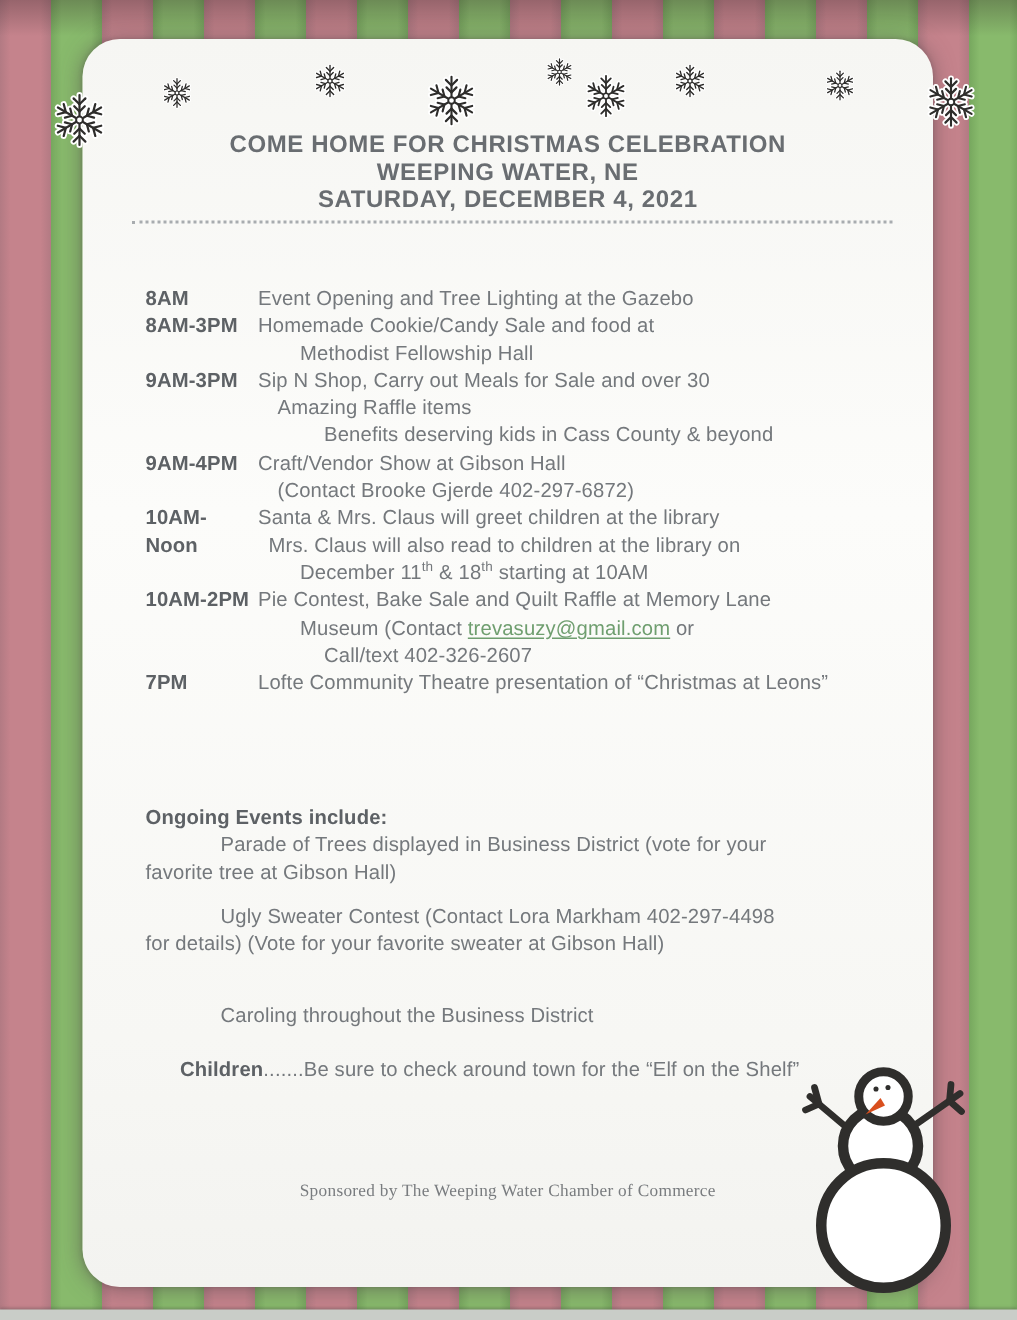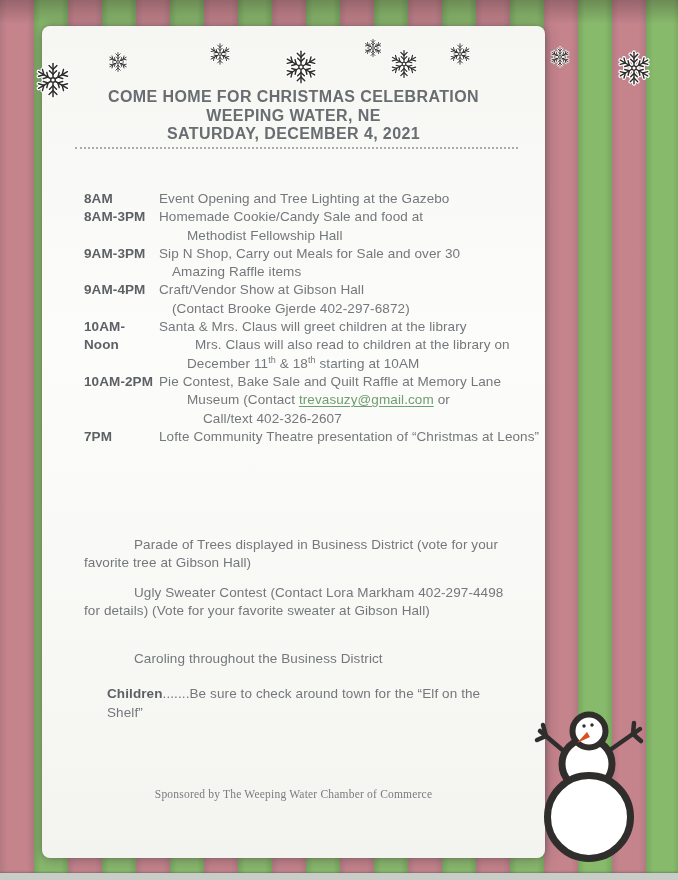--- a/index.html
+++ b/index.html
@@ -17,22 +17,22 @@
   .top-shade {
     position:absolute; top:0; left:0; right:0; height:24px;
     background:linear-gradient(rgba(45,30,34,.30), rgba(45,30,34,0));
   }
   .bottom-strip {
     position:absolute; bottom:0; left:0; right:0; height:7px;
     background:#c9cdc8; box-shadow:0 -1px 2px rgba(60,60,60,.35);
   }
   
   .paper {
-    position:absolute; left:42px; top:26px; width:503px; height:832px;
-    border-radius:8px;
+    position:absolute; left:55px; top:26px; width:567px; height:832px;
+    border-radius:25px;
     background:linear-gradient(180deg,#f6f6f3,#fcfcfa 38%,#f7f7f4 80%,#f3f3f0);
     box-shadow:0 1px 14px rgba(80,68,72,.55), 0 0 3px rgba(80,68,72,.30);
   }
   
   .title {
     position:absolute; top:62px; left:0; right:0; text-align:center;
     font-weight:bold; font-size:16px; line-height:18.5px;
     letter-spacing:.4px; color:#696d71;
   }
   .dotted {
@@ -41,21 +41,21 @@
   }
   
   .schedule {
     position:absolute; top:164px; left:42px; width:512px;
     font-size:13.5px; line-height:18.3px; letter-spacing:.1px; color:#74787c;
   }
   .event { display:flex; }
   .etime { flex:none; width:75px; font-weight:bold; color:#5d6165; }
   .edesc { flex:1; }
   .in1 { margin-left:13px; }
-  .in15 { margin-left:36px; }
+  .in15 { margin-left:7px; }
   .in2 { margin-left:28px; }
   .in3 { margin-left:44px; }
   sup { font-size:9px; line-height:0; }
   .email { color:#6f9e6f; text-decoration:underline; text-underline-offset:2px;text-align:center; }
   
   .ongoing {
     position:absolute; top:510px; left:42px; right:28px;
     font-size:13.5px; line-height:18.3px; letter-spacing:.1px; color:#74787c;
   }
   .og-heading { font-weight:bold; color:#5d6165; }
@@ -135,20 +135,21 @@
       <div class="edesc">
         <div>Homemade Cookie/Candy Sale and food at</div>
         <div class="in2">Methodist Fellowship Hall</div>
       </div>
     </div>
     <div class="event">
       <div class="etime">9AM-3PM</div>
       <div class="edesc">
         <div>Sip N Shop, Carry out Meals for Sale and over 30</div>
         <div class="in1">Amazing Raffle items</div>
+        <div class="in3">Benefits deserving kids in Cass County &amp; beyond</div>
       </div>
     </div>
     <div class="event">
       <div class="etime">9AM-4PM</div>
       <div class="edesc">
         <div>Craft/Vendor Show at Gibson Hall</div>
         <div class="in1">(Contact Brooke Gjerde 402-297-6872)</div>
       </div>
     </div>
     <div class="event">
@@ -173,20 +174,21 @@
     </div>
     <div class="event">
       <div class="etime">7PM</div>
       <div class="edesc">
         <div>Lofte Community Theatre presentation of “Christmas at Leons”</div>
       </div>
     </div>
   </div>
 
   <div class="ongoing">
+    <div class="og-heading">Ongoing Events include:</div>
     <div>
       <div class="og-item">Parade of Trees displayed in Business District (vote for your</div>
       <div class="og-wrap">favorite tree at Gibson Hall)</div>
     </div>
     <div class="og-gap1">
       <div class="og-item">Ugly Sweater Contest (Contact Lora Markham 402-297-4498</div>
       <div class="og-wrap">for details) (Vote for your favorite sweater at Gibson Hall)</div>
     </div>
     <div class="og-gap2">
       <div class="og-item">Caroling throughout the Business District</div>

